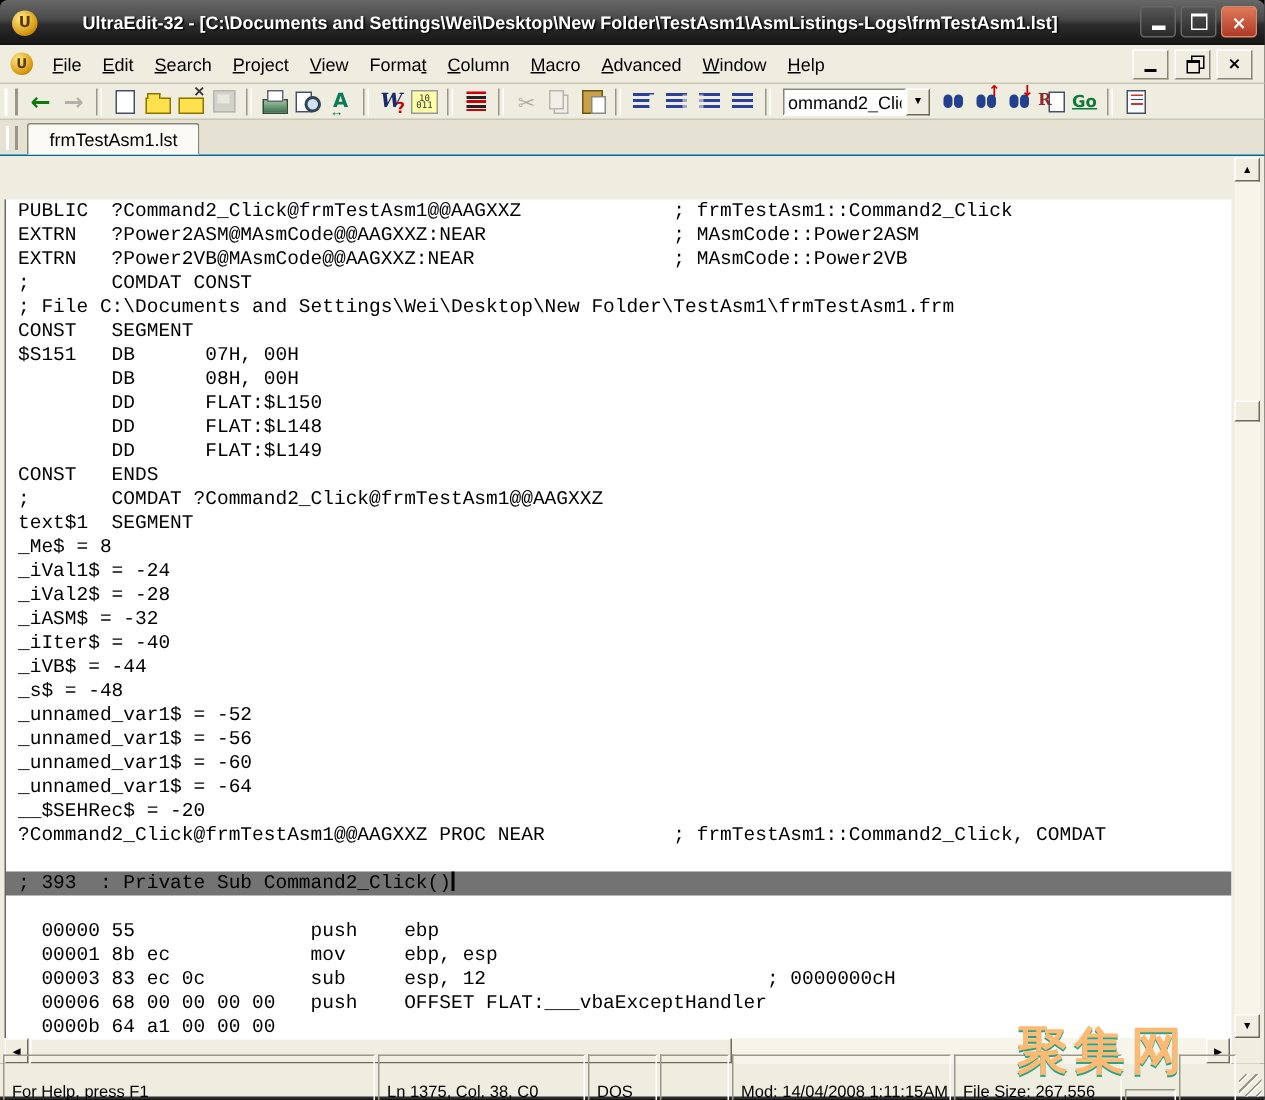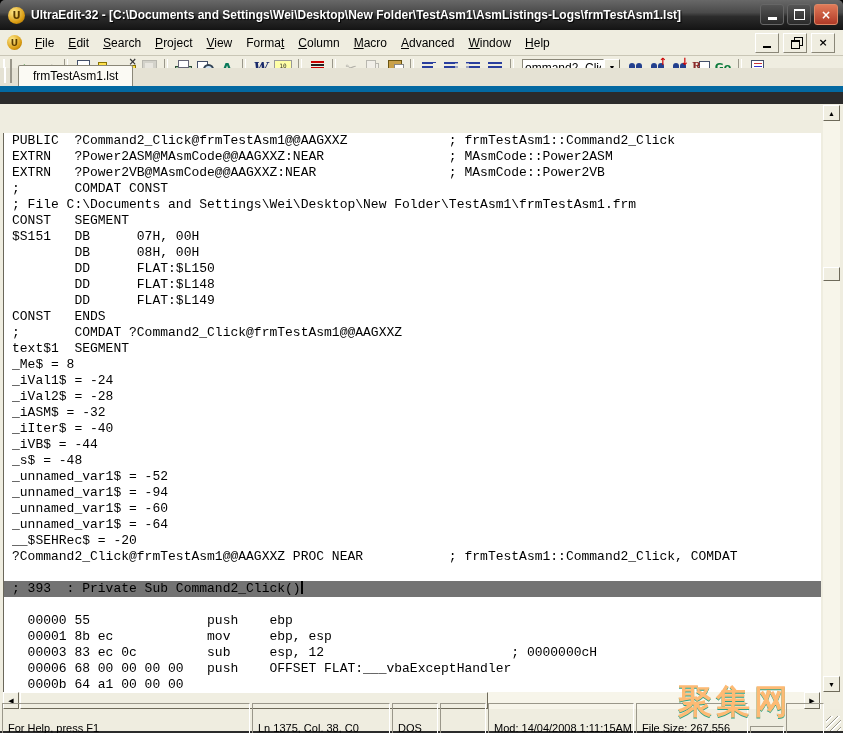--- a/index.html
+++ b/index.html
@@ -8,21 +8,21 @@
 
   
   .titlebar{position:absolute;left:0;top:0;width:843px;height:30px;
     background:linear-gradient(180deg,#686868 0%,#4a4a4a 42%,#2c2c2c 55%,#141414 100%);
     border-radius:5px 5px 0 0;display:flex;align-items:center;}
   .app-icon{width:17px;height:17px;margin:0 6px 0 8px;border-radius:50%;
     background:radial-gradient(circle at 35% 30%,#ffe98a,#d89a10 65%,#8a5c00);
     display:flex;align-items:center;justify-content:center;
     color:#5a3c00;font:bold 10px "DejaVu Sans",sans-serif;}
   .title-text{color:#fff;font:bold 12px "Liberation Sans",sans-serif;
-    white-space:nowrap;text-shadow:1px 1px 1px #000;}
+    white-space:nowrap;text-shadow:1px 1px 1px #000;margin-left:24px;}
   .tb-btns{position:absolute;right:5px;top:4px;display:flex;gap:3px;}
   .tb-btn{width:24px;height:21px;border-radius:3px;display:flex;align-items:center;
     justify-content:center;color:#fff;font:bold 12px "DejaVu Sans",sans-serif;
     background:linear-gradient(180deg,#555,#2a2a2a);border:1px solid #666;box-sizing:border-box;}
   .tb-btn.close{background:linear-gradient(180deg,#e07a58,#b03a28);border-color:#d86;}
   .glyph-min{width:9px;height:3px;background:#fff;margin-top:8px;}
   .glyph-max{width:9px;height:8px;border:1px solid #fff;border-top-width:2px;}
 
   
   .menubar{position:absolute;left:0;top:30px;width:843px;height:26px;background:#EFEDE0;
@@ -102,22 +102,22 @@
   .function-list-icon::after{content:"";position:absolute;top:5px;left:8px;width:8px;height:9px;
     background:repeating-linear-gradient(to bottom,#c33 0 1px,transparent 1px 3px,#33c 3px 4px,transparent 4px 6px);}
   .combo{display:flex;align-items:center;margin:0 4px;height:20px;}
   .combo input{width:82px;height:18px;border:1px solid;border-color:#8a8778 #fff #fff #8a8778;
     background:#fff;font:12px "Liberation Sans",sans-serif;padding:0 2px;outline:none;box-sizing:border-box;}
   .combo .drop{width:16px;height:18px;background:#EFEDE0;border:1px solid;
     border-color:#fff #6e6a5a #6e6a5a #fff;display:flex;align-items:center;justify-content:center;
     font-size:7px;color:#000;box-sizing:border-box;}
 
   
-  .tabbar{position:absolute;left:0;top:68px;width:843px;height:24px;background:#E5E2D4;
-    display:flex;align-items:flex-end;box-sizing:border-box;border-bottom:6px solid #0369a1;}
+  .tabbar{position:absolute;left:0;top:80px;width:843px;height:24px;background:#E5E2D4;
+    display:flex;align-items:flex-end;box-sizing:border-box;border-bottom:1px solid #0369a1;}
   .tab-grip{width:4px;height:16px;margin:0 6px 3px 4px;border-left:2px solid #fff;border-right:2px solid #9a978a;}
   .tab{height:20px;padding:0 14px;background:#FBFAF4;border:1px solid #8a8778;border-bottom:none;
     border-radius:2px 2px 0 0;display:flex;align-items:center;font-size:12px;color:#000;}
 
   
   .content{position:absolute;left:0;top:104px;width:843px;height:605px;background:#EFEDE0;}
   .editor{position:absolute;left:3px;top:1px;width:817px;height:587px;background:#fff;
     border-left:1px solid #6a675a;overflow:hidden;cursor:text;margin-top:28px;}
   .line{white-space:pre;font:13px/16px "Liberation Mono","DejaVu Sans Mono",monospace;
     color:#000;height:16px;padding-left:8px;}
@@ -270,21 +270,21 @@
         <div class="line">;       COMDAT ?Command2_Click@frmTestAsm1@@AAGXXZ</div>
         <div class="line">text$1  SEGMENT</div>
         <div class="line">_Me$ = 8</div>
         <div class="line">_iVal1$ = -24</div>
         <div class="line">_iVal2$ = -28</div>
         <div class="line">_iASM$ = -32</div>
         <div class="line">_iIter$ = -40</div>
         <div class="line">_iVB$ = -44</div>
         <div class="line">_s$ = -48</div>
         <div class="line">_unnamed_var1$ = -52</div>
-        <div class="line">_unnamed_var1$ = -94</div>
+        <div class="line">_unnamed_var1$ = -56</div>
         <div class="line">_unnamed_var1$ = -60</div>
         <div class="line">_unnamed_var1$ = -64</div>
         <div class="line">__$SEHRec$ = -20</div>
         <div class="line">?Command2_Click@frmTestAsm1@@AAGXXZ PROC NEAR           ; frmTestAsm1::Command2_Click, COMDAT</div>
         <div class="line"></div>
         <div class="line hl">; 393  : Private Sub Command2_Click()<span class="caret"></span></div>
         <div class="line"></div>
         <div class="line">  00000 55               push    ebp</div>
         <div class="line">  00001 8b ec            mov     ebp, esp</div>
         <div class="line">  00003 83 ec 0c         sub     esp, 12                        ; 0000000cH</div>

